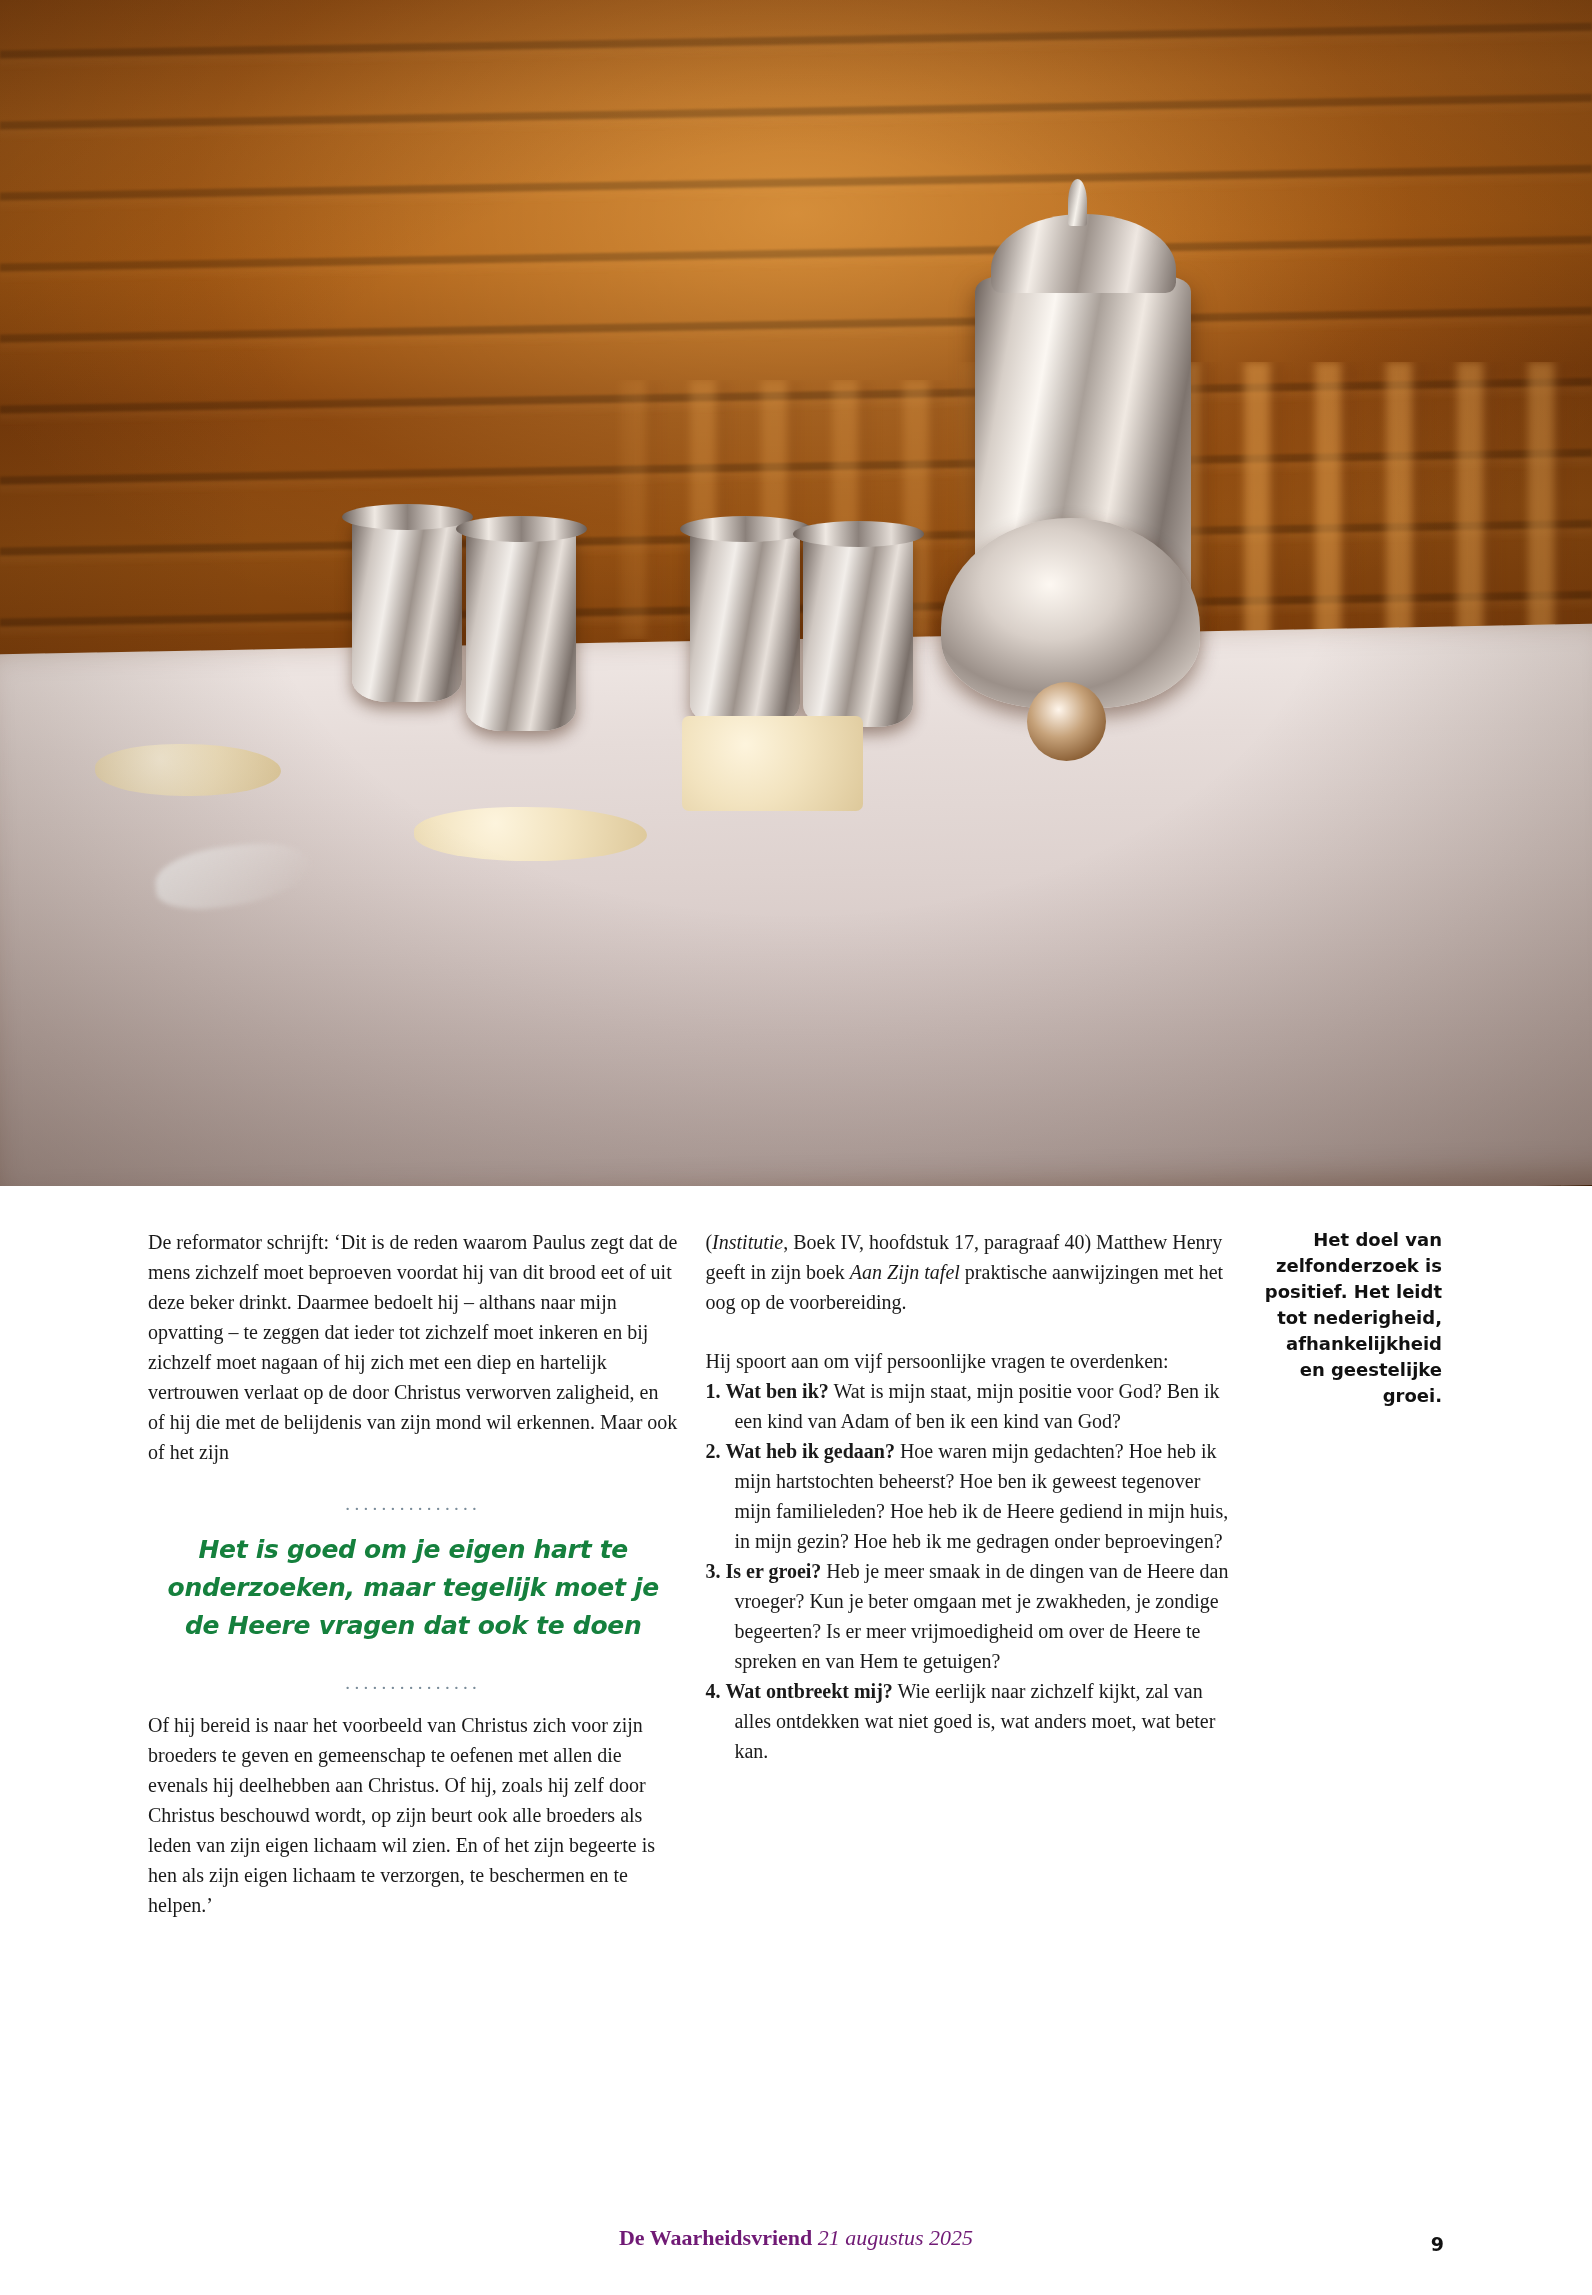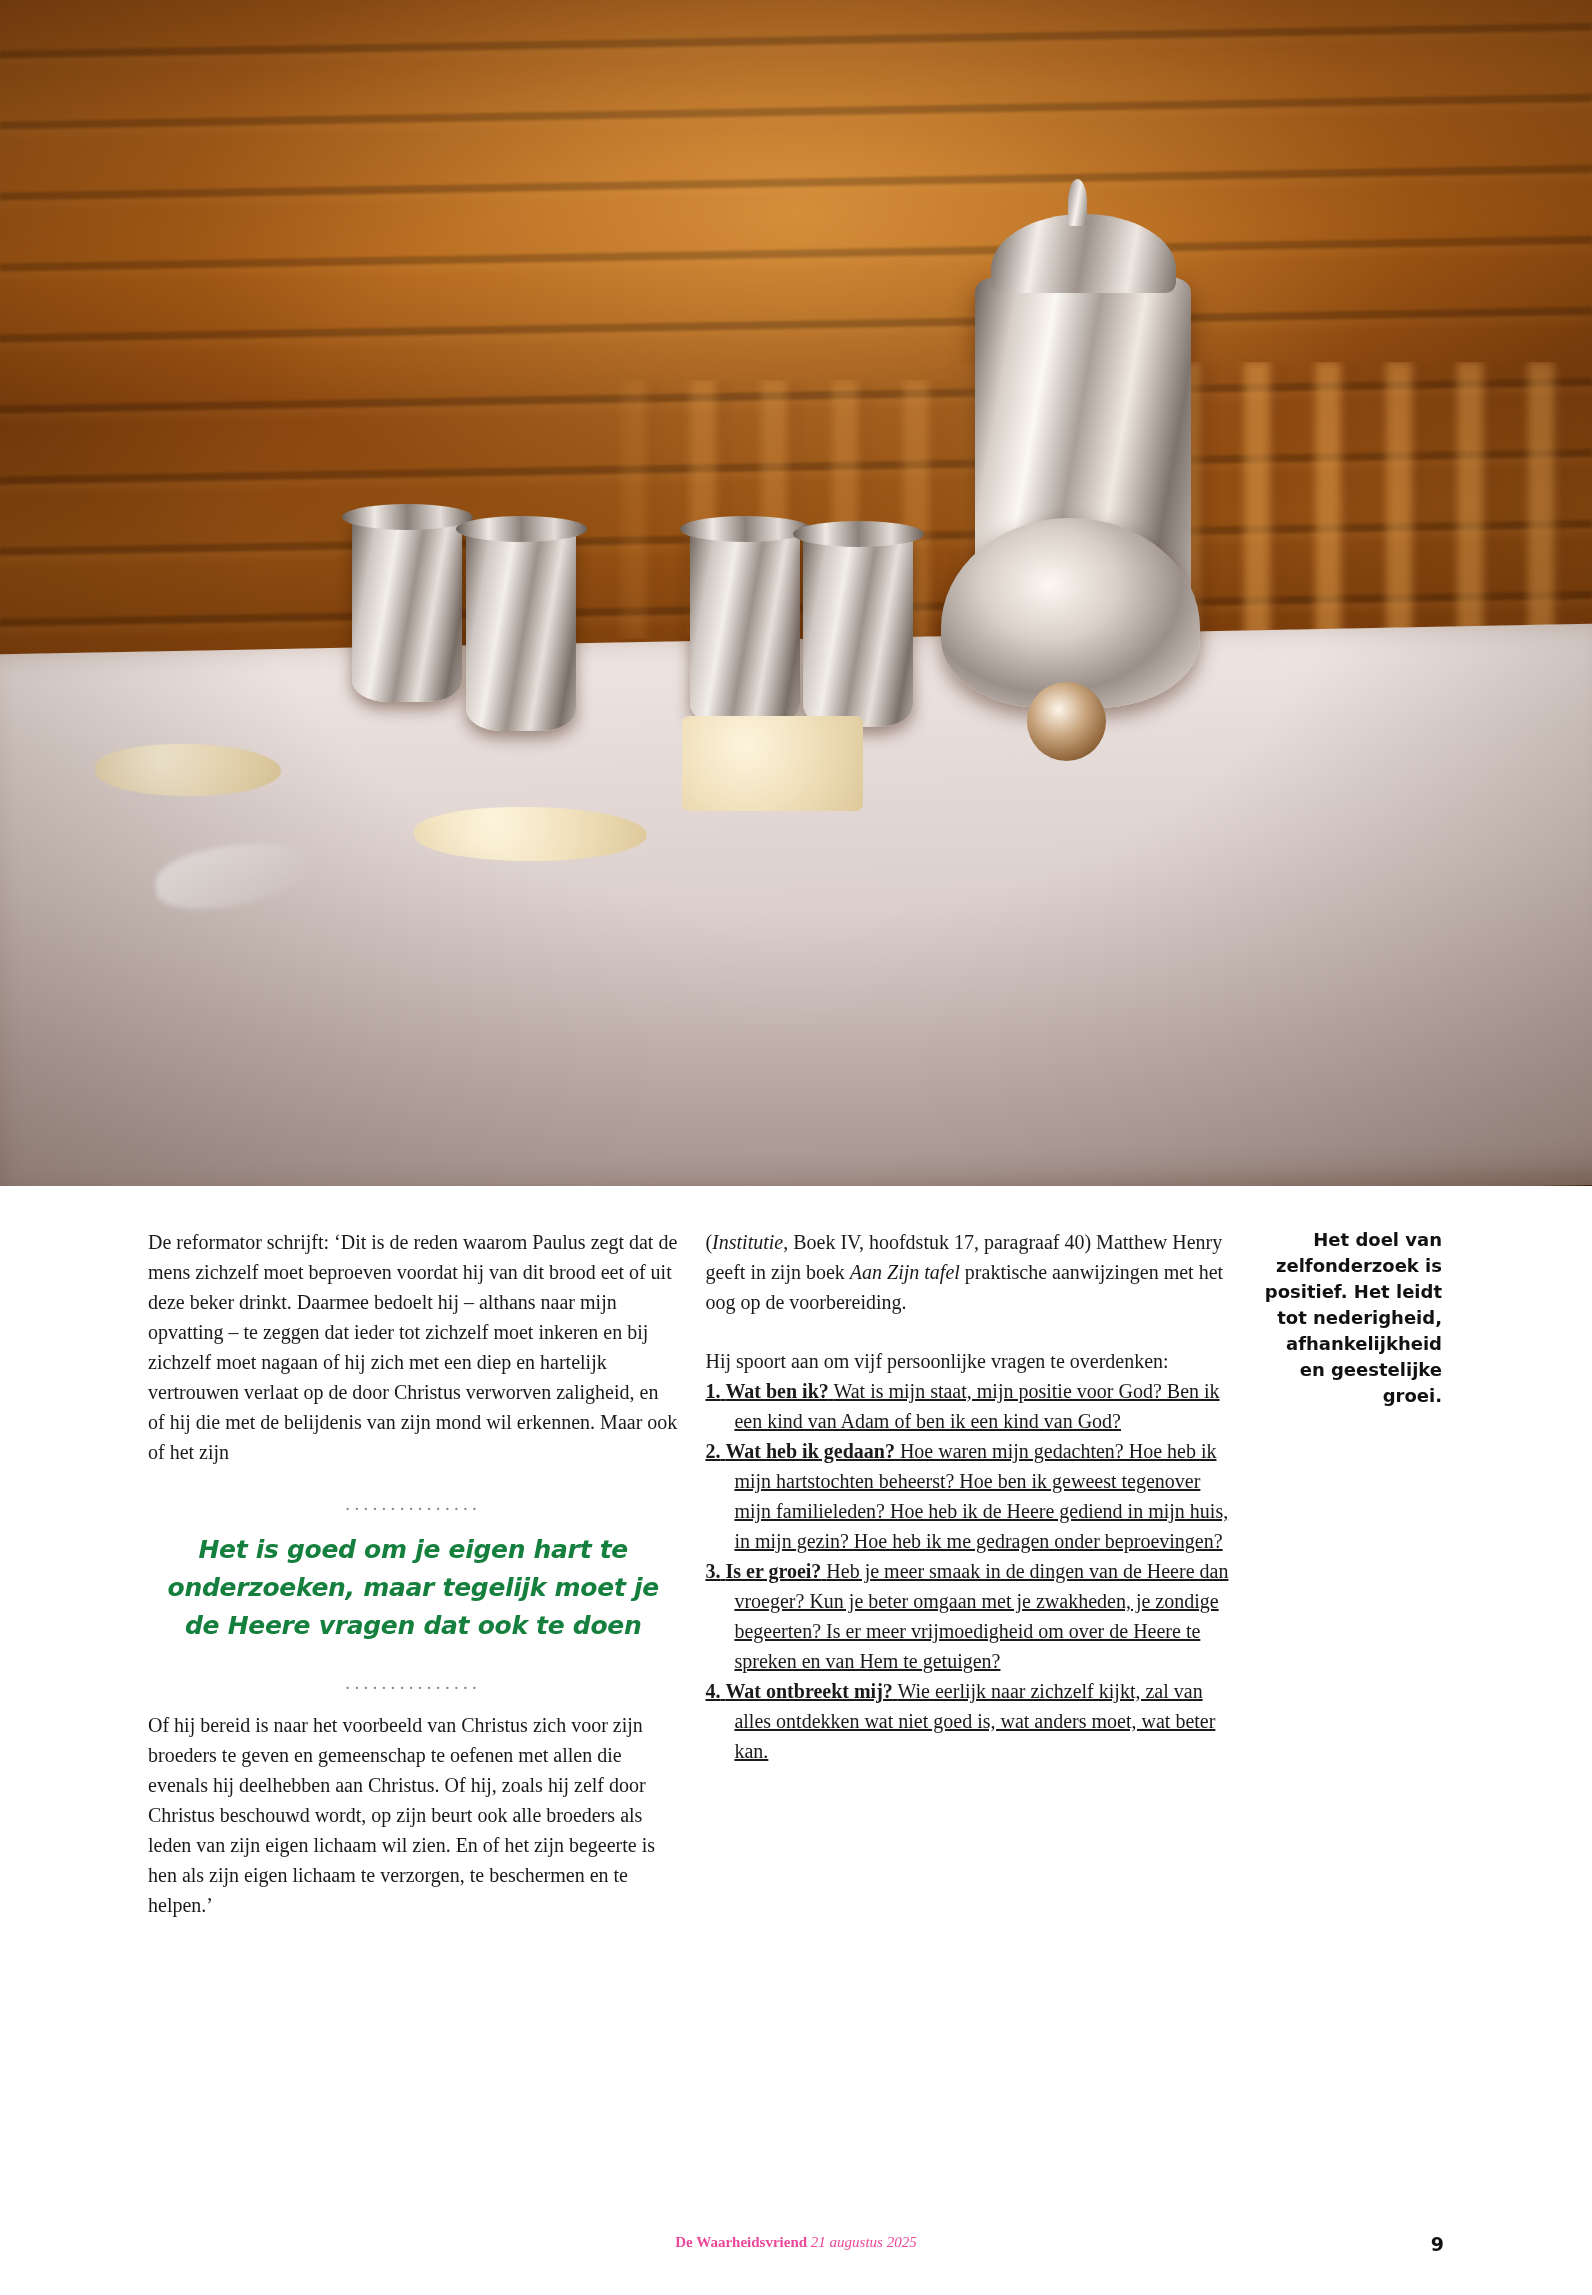--- a/index.html
+++ b/index.html
@@ -209,40 +209,39 @@
   }
   .qlist {
     margin: 0;
     padding: 0;
     list-style: none;
   }
   .qlist li {
     padding-left: 29px;
     text-indent: -29px;
     margin: 0;
-    text-decoration: underline;
   }
   .qnum { font-weight: bold; }
   .qhead { font-weight: bold; }
   .arrow {
     color: #1f6f93;
     font-weight: bold;
     font-size: 22.4px;
   }
   .intro-line { margin-bottom: 0; }
 
   .footer {
     position: absolute;
     left: 0;
     bottom: 45px;
     width: 1592px;
     text-align: center;
     font-family: "Liberation Serif", serif;
-    font-size: 15px;
-    color: #ec4899;
+    font-size: 22px;
+    color: #701a75;
   }
   .footer b { font-weight: bold; }
   .footer i { font-style: italic; }
   .pageno {
     position: absolute;
     right: 148px;
     bottom: 41px;
     font-family: "DejaVu Sans", sans-serif;
     font-weight: bold;
     font-size: 19px;

